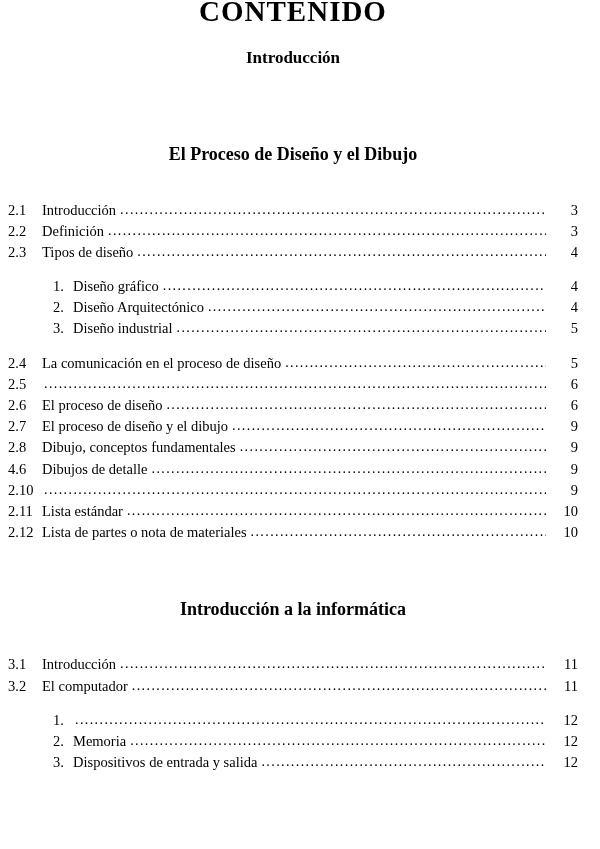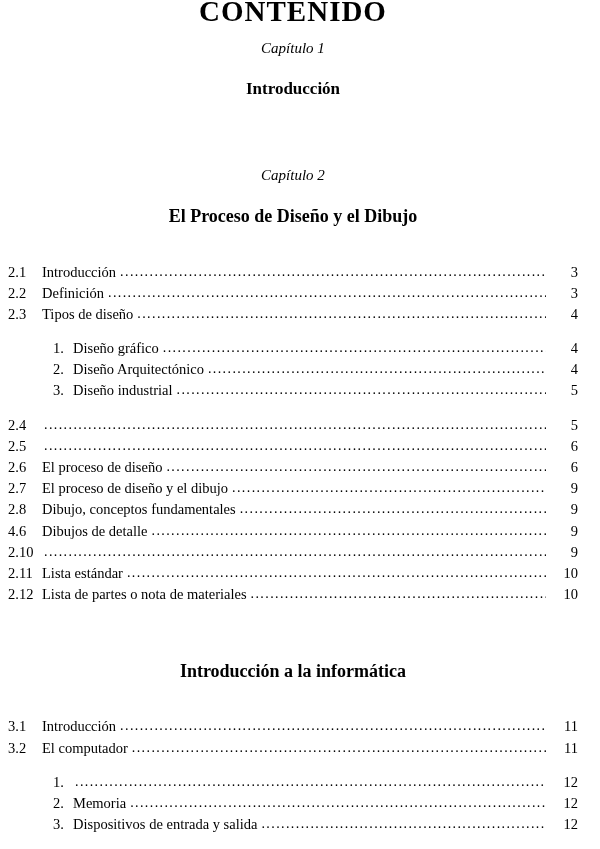--- a/index.html
+++ b/index.html
@@ -95,26 +95,24 @@
   }
   .group-gap { height: 13px; }
 </style>
 </head>
 <body>
 
 <div class="page">
 
   <div class="doc-title">CONTENIDO</div>
 
-  <div class="chapter-label">Capítulo 1</div>
   <div class="chapter-title">Introducción</div>
 
   <div class="spacer-lg"></div>
 
-  <div class="chapter-label">Capítulo 2</div>
   <div class="chapter-title big">El Proceso de Diseño y el Dibujo</div>
 
   <div class="spacer-md"></div>
 
   <div class="toc" id="toc-chapter-2">
       <div class="toc-row">
         <span class="toc-num">2.1</span>
         <span class="toc-label">Introducción</span>
         <span class="toc-dots">........................................................................................................................</span>
         <span class="toc-page">3</span>
@@ -146,20 +144,21 @@
       </div>
       <div class="toc-row sub">
         <span class="toc-num">3.</span>
         <span class="toc-label">Diseño industrial</span>
         <span class="toc-dots">........................................................................................................................</span>
         <span class="toc-page">5</span>
       </div>
       <div class="group-gap"></div>
       <div class="toc-row">
         <span class="toc-num">2.4</span>
+        <span class="toc-label">La comunicación en el proceso de diseño</span>
         <span class="toc-dots">........................................................................................................................</span>
         <span class="toc-page">5</span>
       </div>
       <div class="toc-row">
         <span class="toc-num">2.5</span>
         <span class="toc-dots">........................................................................................................................</span>
         <span class="toc-page">6</span>
       </div>
       <div class="toc-row">
         <span class="toc-num">2.6</span>

